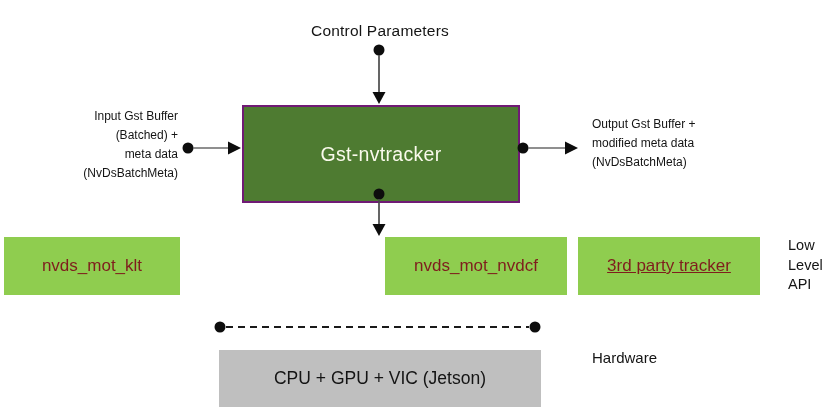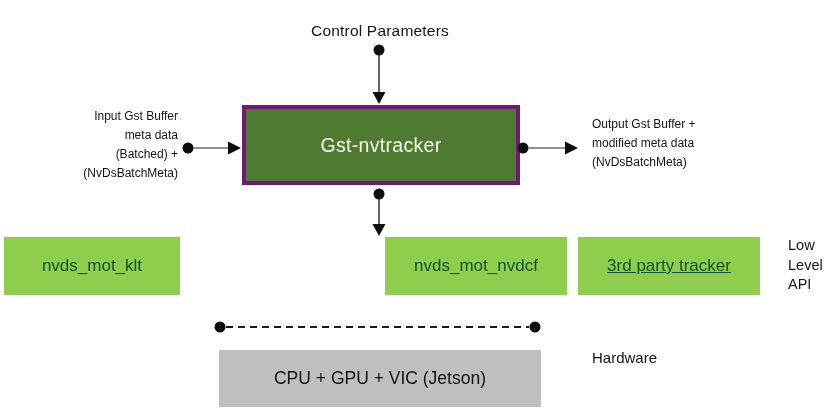--- a/index.html
+++ b/index.html
@@ -23,36 +23,36 @@
     position: absolute;
     left: 0; top: 0;
     width: 840px; height: 410px;
     z-index: 5;
     pointer-events: none;
   }
 
   
   .plugin-box {
     left: 242px; top: 105px;
-    width: 278px; height: 80px;
+    width: 278px; height: 98px;
     background: #4e7b31;
-    border: 4px solid #701a75;
+    border: 2px solid #701a75;
     box-sizing: border-box;
     display: flex; align-items: center; justify-content: center;
     color: #fafaec;
     font-size: 19.5px;
     letter-spacing: 0.3px;
     z-index: 1;
   }
   .module-box {
     top: 237px;
     height: 58px;
     background: #8fcd4f;
     display: flex; align-items: center; justify-content: center;
-    color: #14532d;
+    color: #7f1d1d;
     font-size: 17px;
     z-index: 1;
   }
   .module-1 { left: 4px;   width: 176px; }
   .module-2 { left: 193px; width: 182px; }
   .module-3 { left: 385px; width: 182px; }
   .module-4 { left: 578px; width: 182px; text-decoration: underline; }
 
   .hardware-box {
     left: 219px; top: 350px;
@@ -131,22 +131,22 @@
       <circle cx="220" cy="327" r="5.5" fill="#0d0d0d"></circle>
       <line x1="226" y1="327" x2="529" y2="327" stroke="#1a1a1a" stroke-width="2" stroke-dasharray="7 5"></line>
       <circle cx="535" cy="327" r="5.5" fill="#0d0d0d"></circle>
     </g>
   </svg>
 
   <div class="abs title-label">Control Parameters</div>
 
   <div class="abs input-label">
     <span class="line">Input Gst Buffer</span>
+    <span class="line">(Batched) +</span>
     <span class="line">meta data</span>
-    <span class="line">(Batched) +</span>
     <span class="line">(NvDsBatchMeta)</span>
   </div>
 
   <div class="abs plugin-box">
     <span>Gst-nvtracker</span>
   </div>
 
   <div class="abs output-label">
     <span class="line">Output Gst Buffer +</span>
     <span class="line">modified meta data</span>

